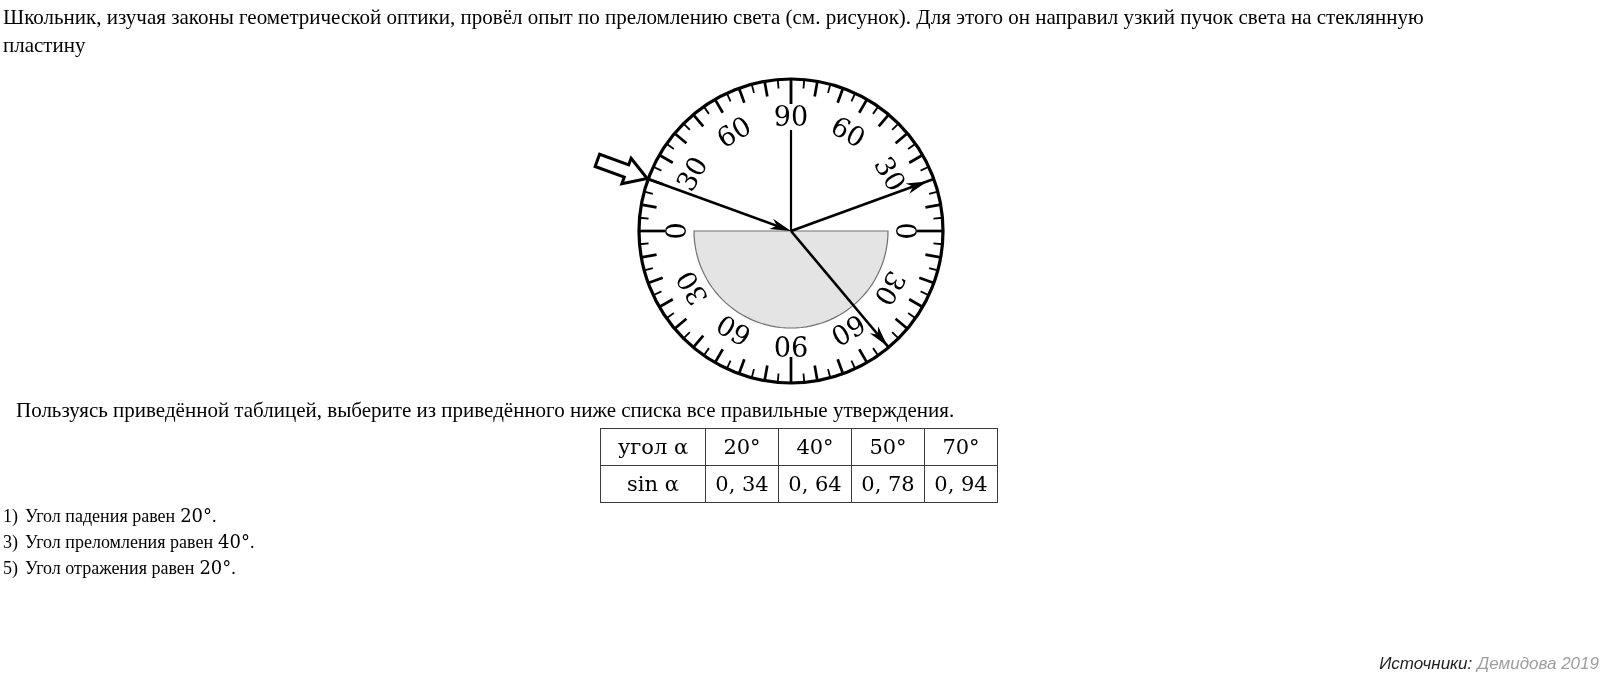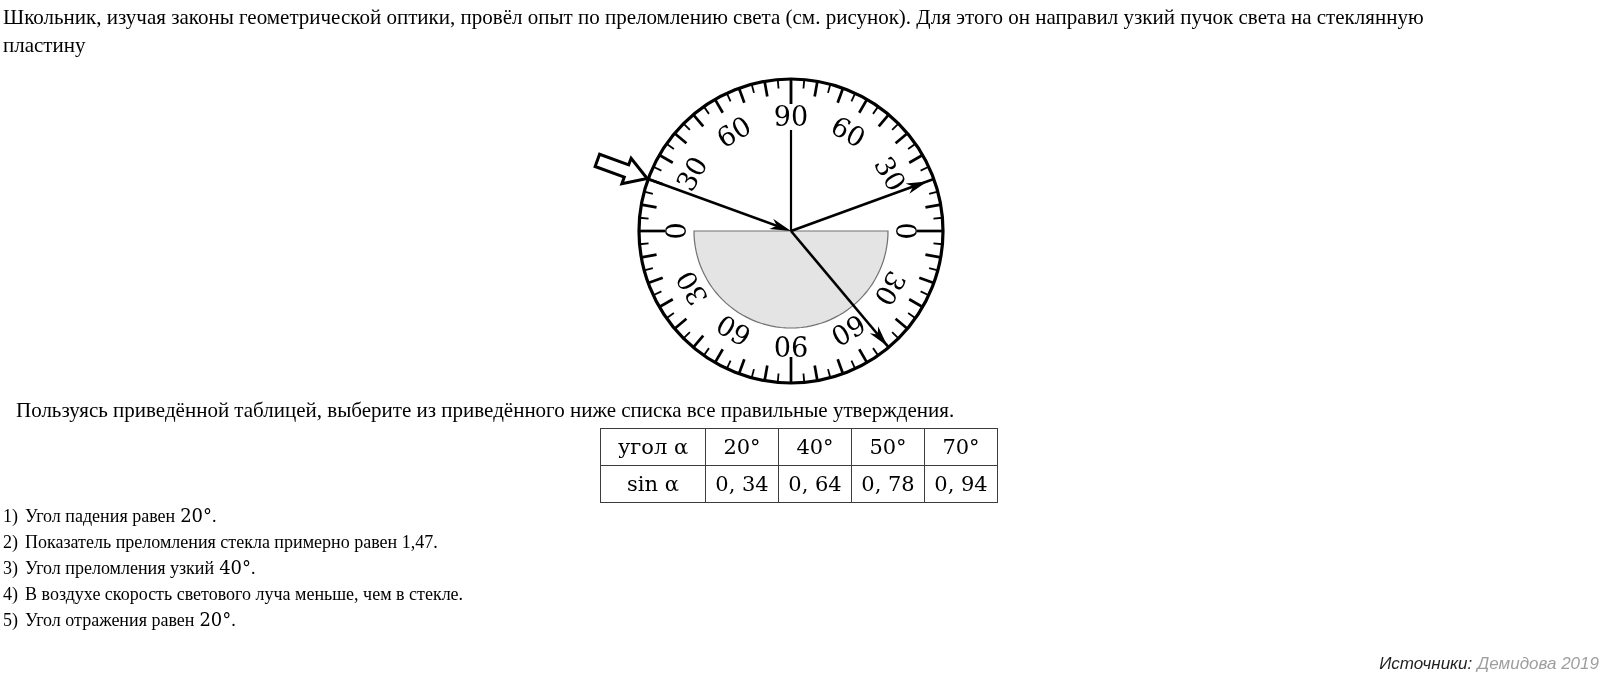--- a/index.html
+++ b/index.html
@@ -157,27 +157,21 @@
         <td>0, 94</td>
       </tr>
     </tbody>
   </table>
 
   <div id="statements">
     <div class="stmt">
       <span class="mk">1)</span><span>Угол падения равен</span><span class="math">20°</span><span>.</span>
     </div>
     <div class="stmt">
-      <span class="mk">2)</span><span>Показатель преломления стекла примерно равен 1,47.</span><span class="math"></span><span></span>
-    </div>
-    <div class="stmt">
-      <span class="mk">3)</span><span>Угол преломления узкий</span><span class="math">40°</span><span>.</span>
-    </div>
-    <div class="stmt">
-      <span class="mk">4)</span><span>В воздухе скорость светового луча меньше, чем в стекле.</span><span class="math"></span><span></span>
+      <span class="mk">3)</span><span>Угол преломления равен</span><span class="math">40°</span><span>.</span>
     </div>
     <div class="stmt">
       <span class="mk">5)</span><span>Угол отражения равен</span><span class="math">20°</span><span>.</span>
     </div>
   </div>
 
   <div id="source">
     <span id="source-label">Источники:</span><span id="source-link">Демидова 2019</span>
   </div>
 

